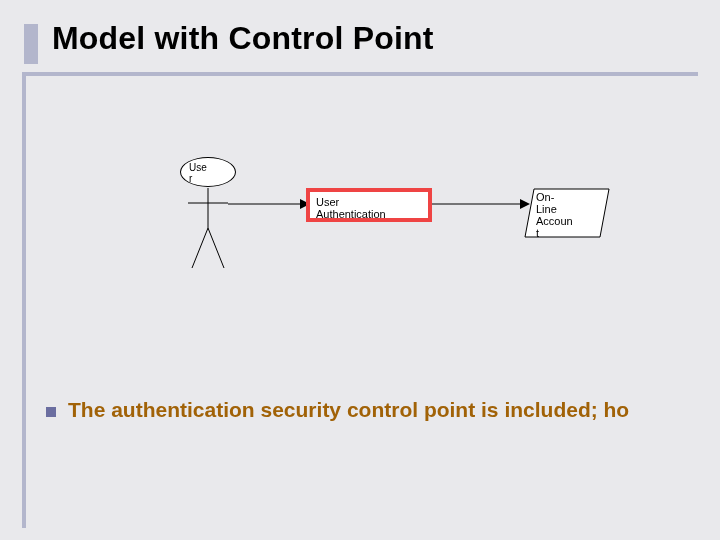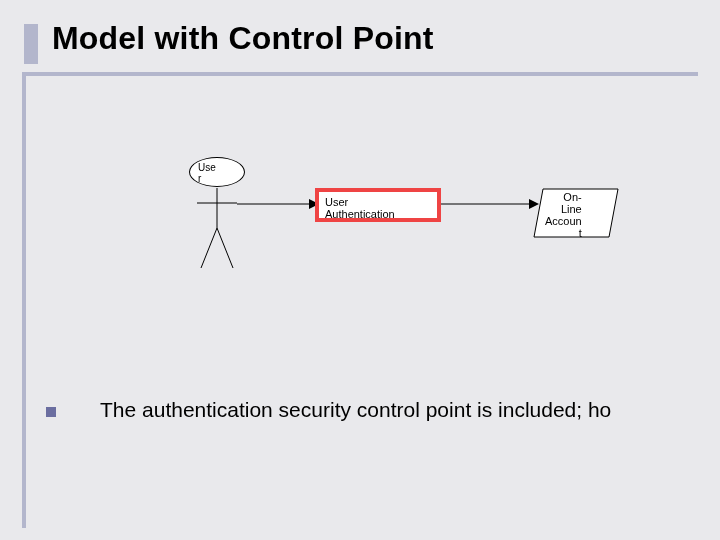--- a/index.html
+++ b/index.html
@@ -44,21 +44,21 @@
   .left-rail {
     position: absolute;
     left: 22px;
     top: 72px;
     width: 4px;
     height: 456px;
     background: #b3b6cc;
   }
   .diagram {
     position: absolute;
-    left: 0; top: 0; right: 0; bottom: 0; margin-left: 9px;
+    left: 0; top: 0; right: 0; bottom: 0;
   }
   
   .actor-label {
     position: absolute;
     left: 180px;
     top: 157px;
     width: 56px;
     height: 30px;
     border: 1px solid #000;
     border-radius: 50% / 50%;
@@ -89,21 +89,20 @@
     padding: 4px 6px;
     box-sizing: border-box;
   }
   
   .data-box {
     position: absolute;
     left: 524px;
     top: 188px;
     width: 86px;
     height: 50px;
-    text-align: right;
   }
   .data-box svg {
     position: absolute;
     left: 0; top: 0;
   }
   .data-box .txt {
     position: absolute;
     left: 12px;
     top: 3px;
     font-size: 11px;
@@ -120,24 +119,23 @@
     top: 407px;
     width: 10px;
     height: 10px;
     background: #6b6ea0;
   }
   .bullet-text {
     position: absolute;
     left: 68px;
     top: 398px;
     font-size: 21px;
-    font-weight: 400;
-    color: #000000;
+    font-weight: 700;
+    color: #a16207;
     white-space: nowrap;
-    margin-left: 32px;
   }
 </style>
 </head>
 <body>
 
 <div class="slide">
 
   <div class="title-accent"></div>
   <div class="title">Model with Control Point</div>
   <div class="title-underline"></div>

